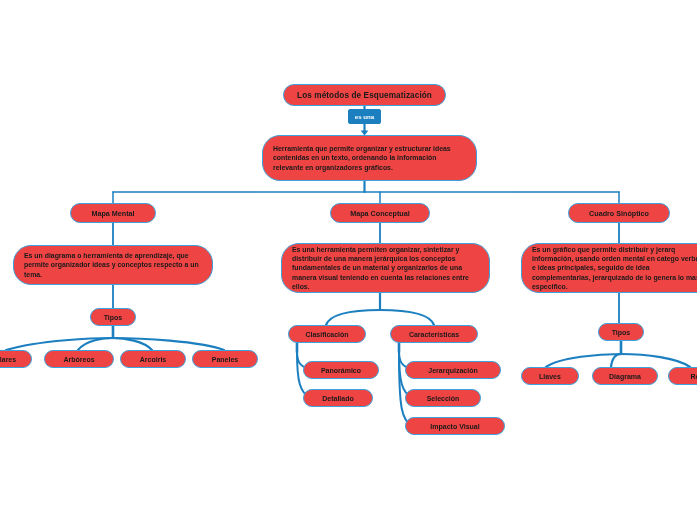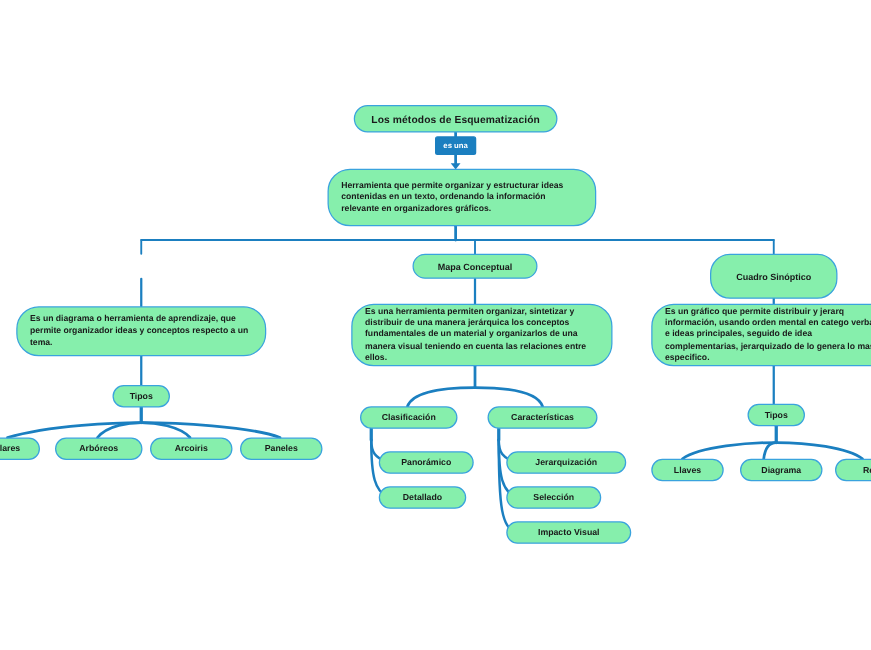--- a/index.html
+++ b/index.html
@@ -25,21 +25,21 @@
     position: absolute;
     left: 0;
     top: 0;
     width: 697px;
     height: 520px;
     pointer-events: none;
   }
   .node {
     position: absolute;
     box-sizing: border-box;
-    background: #86efac;
+    background: #ef4444;
     border: 1.3px solid #3aa3dd;
     border-radius: 16px;
     color: #1a1a1a;
     font-weight: bold;
     display: flex;
     align-items: center;
     z-index: 3;
   }
   .node.center {
     justify-content: center;
@@ -81,21 +81,21 @@
   }
   
   #n-def {
     left: 262px; top: 135px; width: 215px; height: 46px;
     font-size: 6.9px;
   }
 
   
   #n-mental   { left: 70px;  top: 203px; width: 86px;  height: 20px; font-size: 7.2px; }
   #n-concep   { left: 330px; top: 203px; width: 100px; height: 20px; font-size: 7.2px; border-radius: 10px; }
-  #n-sinop    { left: 568px; top: 203px; width: 102px; height: 36px; font-size: 7.2px; }
+  #n-sinop    { left: 568px; top: 203px; width: 102px; height: 20px; font-size: 7.2px; }
 
   
   #n-mental-d { left: 13px;  top: 245px; width: 200px; height: 40px; font-size: 6.9px; }
   #n-concep-d { left: 281px; top: 243px; width: 209px; height: 50px; font-size: 6.9px; }
   #n-sinop-d  { left: 521px; top: 243px; width: 200px; height: 50px; font-size: 6.9px; }
 
   
   #n-tipos-m  { left: 90px;  top: 308px; width: 46px; height: 18px; font-size: 7px; }
   #n-tipos-s  { left: 598px; top: 323px; width: 46px; height: 18px; font-size: 7px; }
 
@@ -177,20 +177,23 @@
   </div>
 
   <div class="node center" id="n-esuna">
     <span class="txt">es una</span>
   </div>
 
   <div class="node para" id="n-def">
     <span class="txt">Herramienta que permite organizar y estructurar ideas contenidas en un texto, ordenando la información relevante en organizadores gráficos.</span>
   </div>
 
+  <div class="node center" id="n-mental">
+    <span class="txt">Mapa Mental</span>
+  </div>
   <div class="node para" id="n-mental-d">
     <span class="txt">Es un diagrama o herramienta de aprendizaje, que permite organizador ideas y conceptos respecto a un tema.</span>
   </div>
   <div class="node center" id="n-tipos-m">
     <span class="txt">Tipos</span>
   </div>
   <div class="node center" id="n-radiales">
     <span class="txt">lares</span>
   </div>
   <div class="node center" id="n-arboreos">

